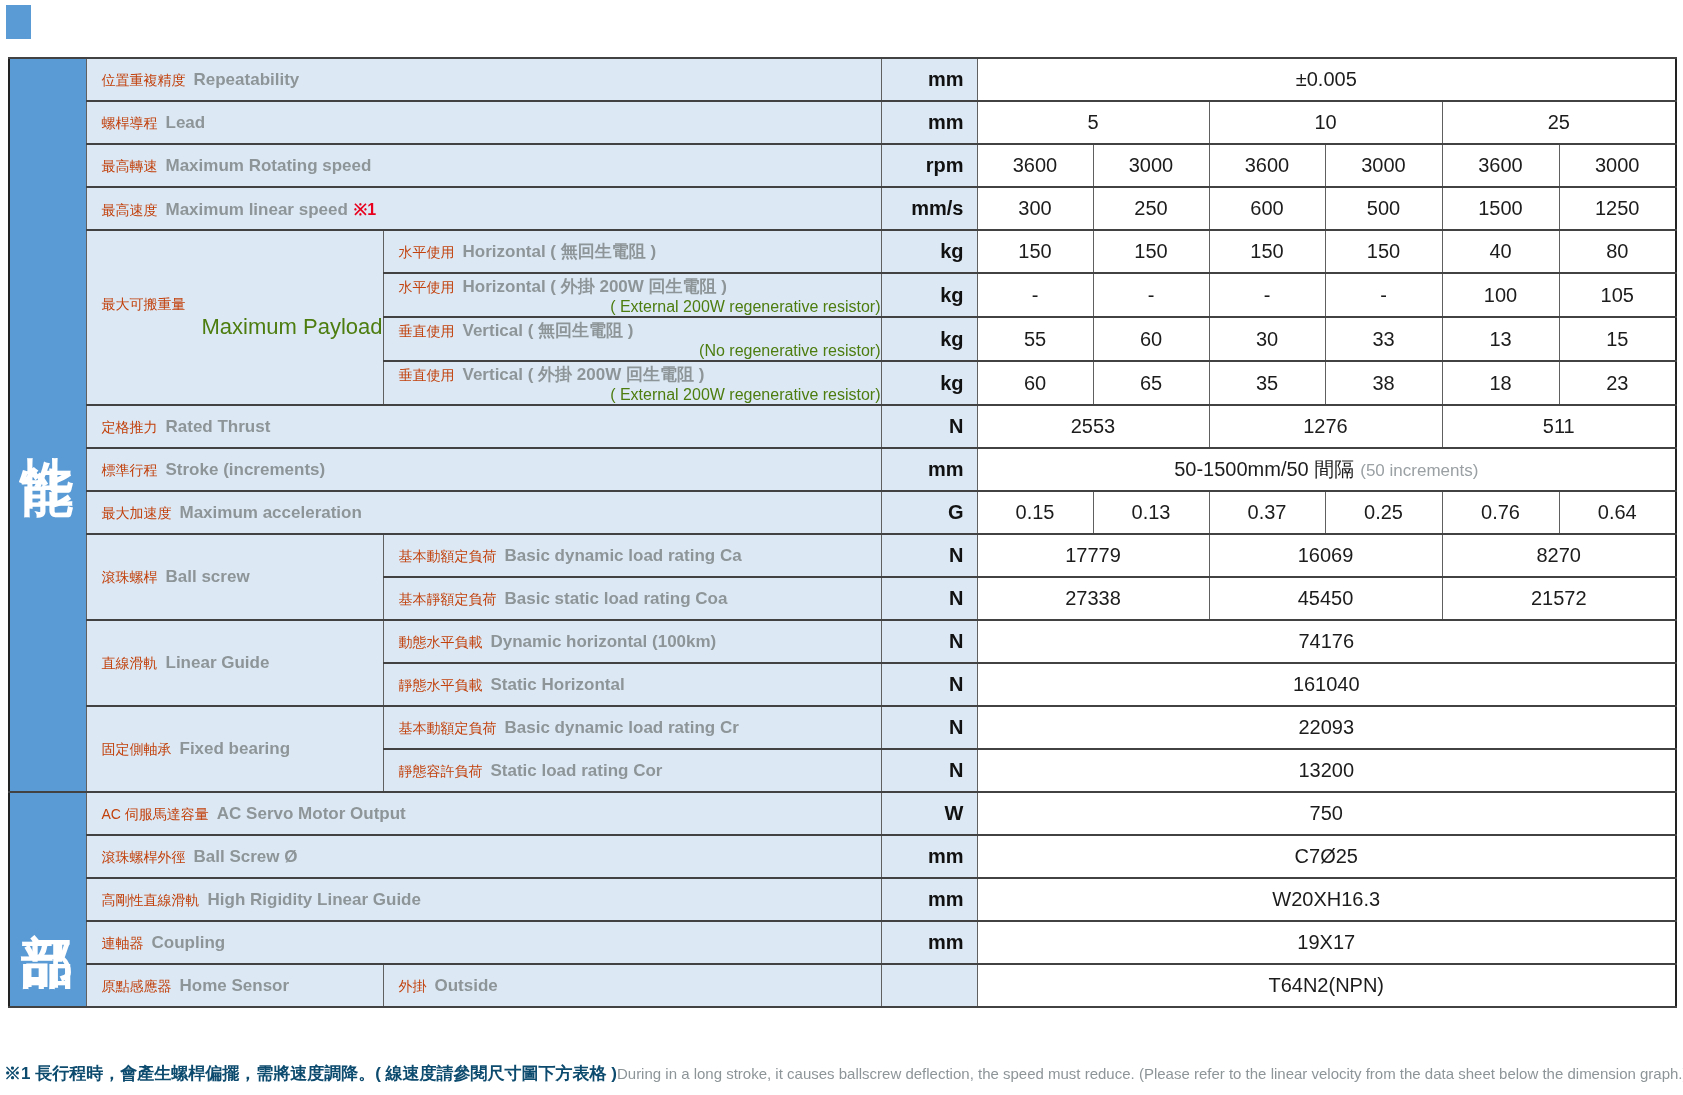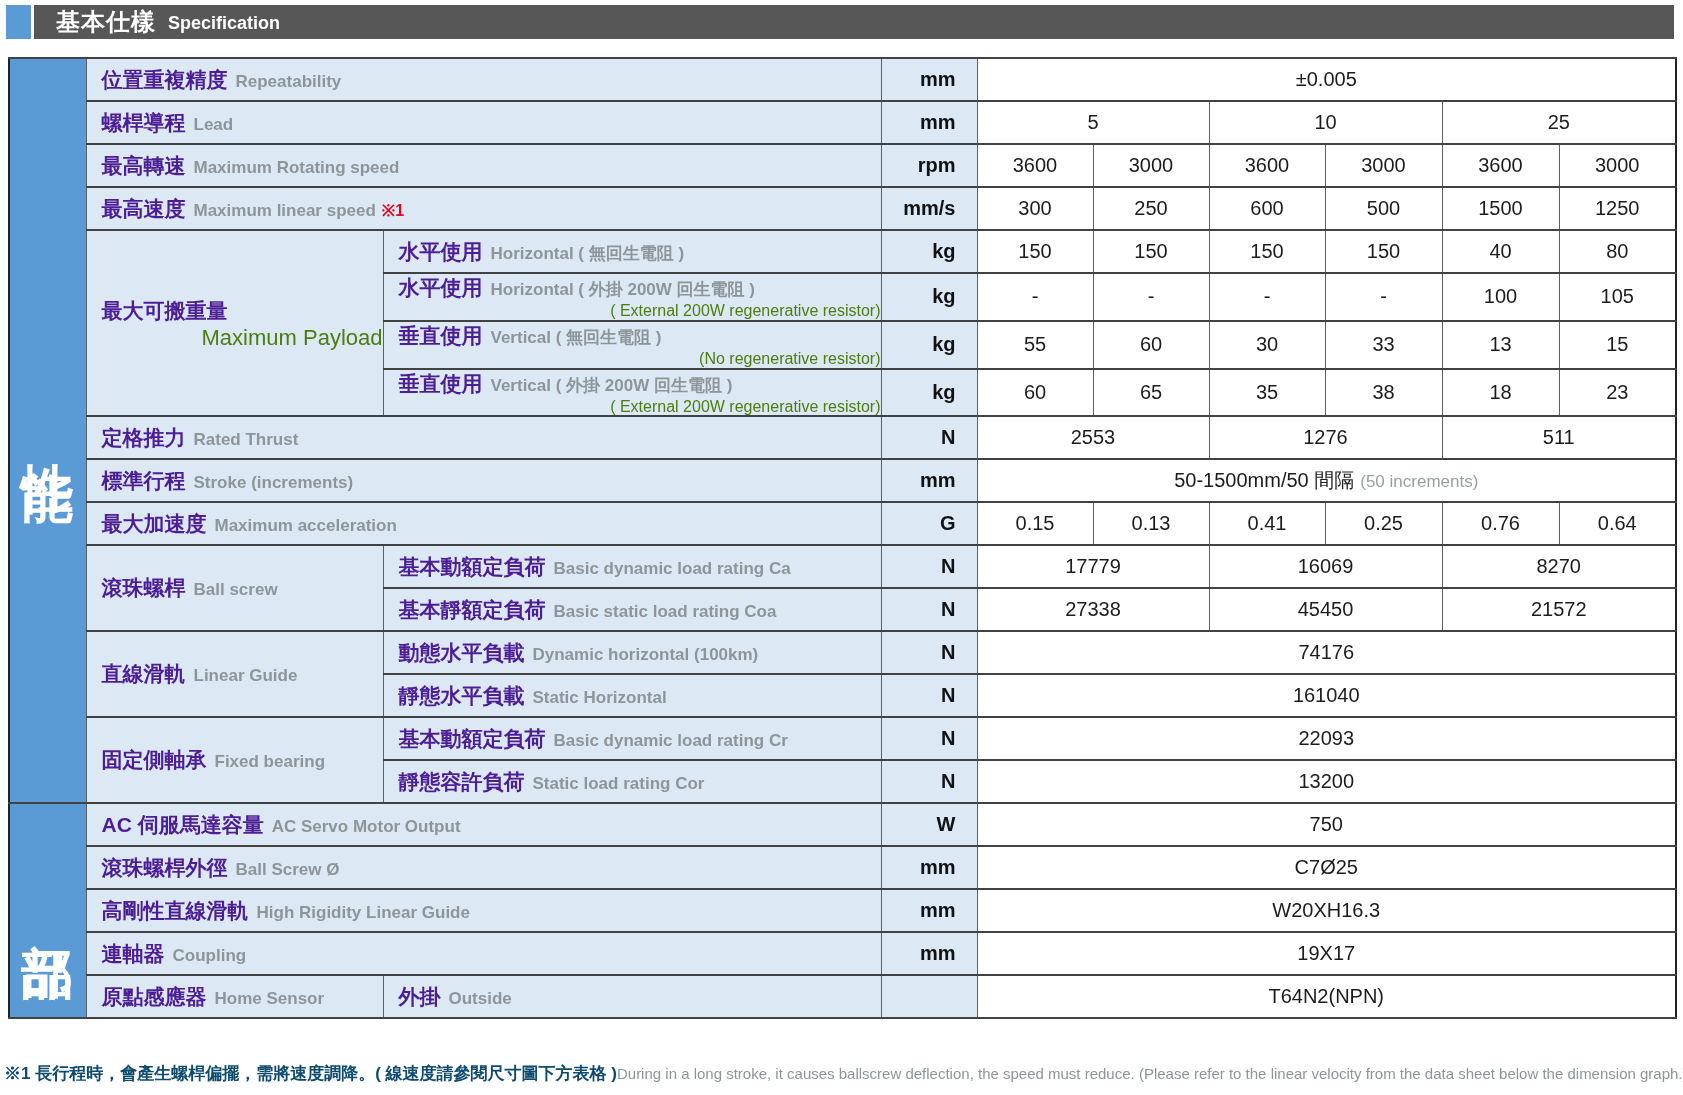--- a/index.html
+++ b/index.html
@@ -29,44 +29,40 @@
   }
   tr.h43 { height:43px; }
   tr.h58 { height:44px; }
   td.side { background:#5b9bd5; text-align:center; vertical-align:middle; }
   .vside {
     writing-mode:vertical-rl; text-orientation:upright; display:inline-block;
     color:#ffffff; font-weight:bold; font-size:52px; line-height:1; letter-spacing:8px;
   }
   td.lbl { background:#dce9f5; padding-left:15px; vertical-align:middle; }
   td.unit {
-    background:#dce9f5; text-align:right; padding-right:21px;
+    background:#dce9f5; text-align:right; padding-right:13px;
     font-weight:bold; font-size:20px; color:#111111; vertical-align:middle;
   }
   td.val { background:#ffffff; text-align:center; font-size:20px; color:#1c1c1c; vertical-align:middle; }
-  .zh { font-weight:bold; color:#4c1d95; font-size:21px; }
+  .zh { font-weight:normal; color:#c2410c; font-size:14px; }
   .en { color:#8e9598; font-size:17px; margin-left:8px; font-weight:bold; }
   .en2 { display:block; color:#4d7c0f; font-size:16px; line-height:1.05; margin-top:1px;text-align:right; }
   .note-red { color:#e8001c; font-weight:bold; font-size:16px; margin-left:6px; }
   .val-sub { color:#9aa0a3; font-size:17px; margin-left:6px;text-align:center; }
   
   .footnote { position:absolute; left:4px; top:1062px; width:1678px; white-space:nowrap; }
   .fn-zh { color:#0c4a6e; font-weight:bold; font-size:17px; }
   .fn-en { color:#8e9598; font-size:15px; }
 </style>
 </head>
 <body>
 
 <div class="page">
 
   <div class="title-square"></div>
-  <div class="title-bar">
-    <span class="title-zh">基本仕樣</span>
-    <span class="title-en">Specification</span>
-  </div>
 
   <table class="spec">
     <colgroup>
       <col style="width:77px">
         <col style="width:297px">
         <col style="width:498px">
         <col style="width:96px">
       <col style="width:116px">
         <col style="width:116px">
         <col style="width:116px">
@@ -184,21 +180,21 @@
       <td class="val" colspan="6">
         <span>50-1500mm/50 間隔</span><span class="val-sub">(50 increments)</span>
       </td>
     </tr>
 
     <tr class="h43">
       <td class="lbl" colspan="2"><span class="zh">最大加速度</span><span class="en">Maximum acceleration</span></td>
       <td class="unit">G</td>
       <td class="val">0.15</td>
       <td class="val">0.13</td>
-      <td class="val">0.41</td>
+      <td class="val">0.37</td>
       <td class="val">0.25</td>
       <td class="val">0.76</td>
       <td class="val">0.64</td>
     </tr>
 
     <tr class="h43">
       <td class="lbl" rowspan="2"><span class="zh">滾珠螺桿</span><span class="en">Ball screw</span></td>
       <td class="lbl"><span class="zh">基本動額定負荷</span><span class="en">Basic dynamic load rating Ca</span></td>
       <td class="unit">N</td>
       <td class="val" colspan="2">17779</td>

